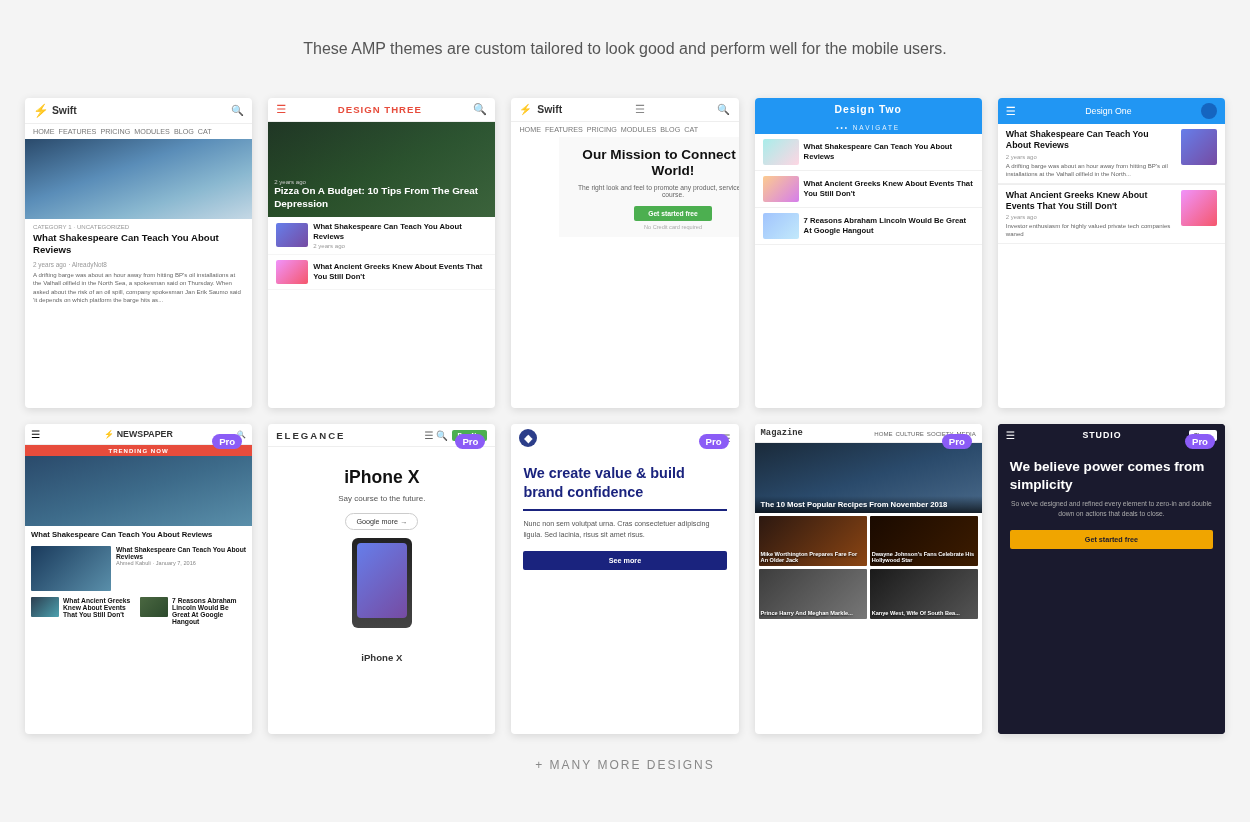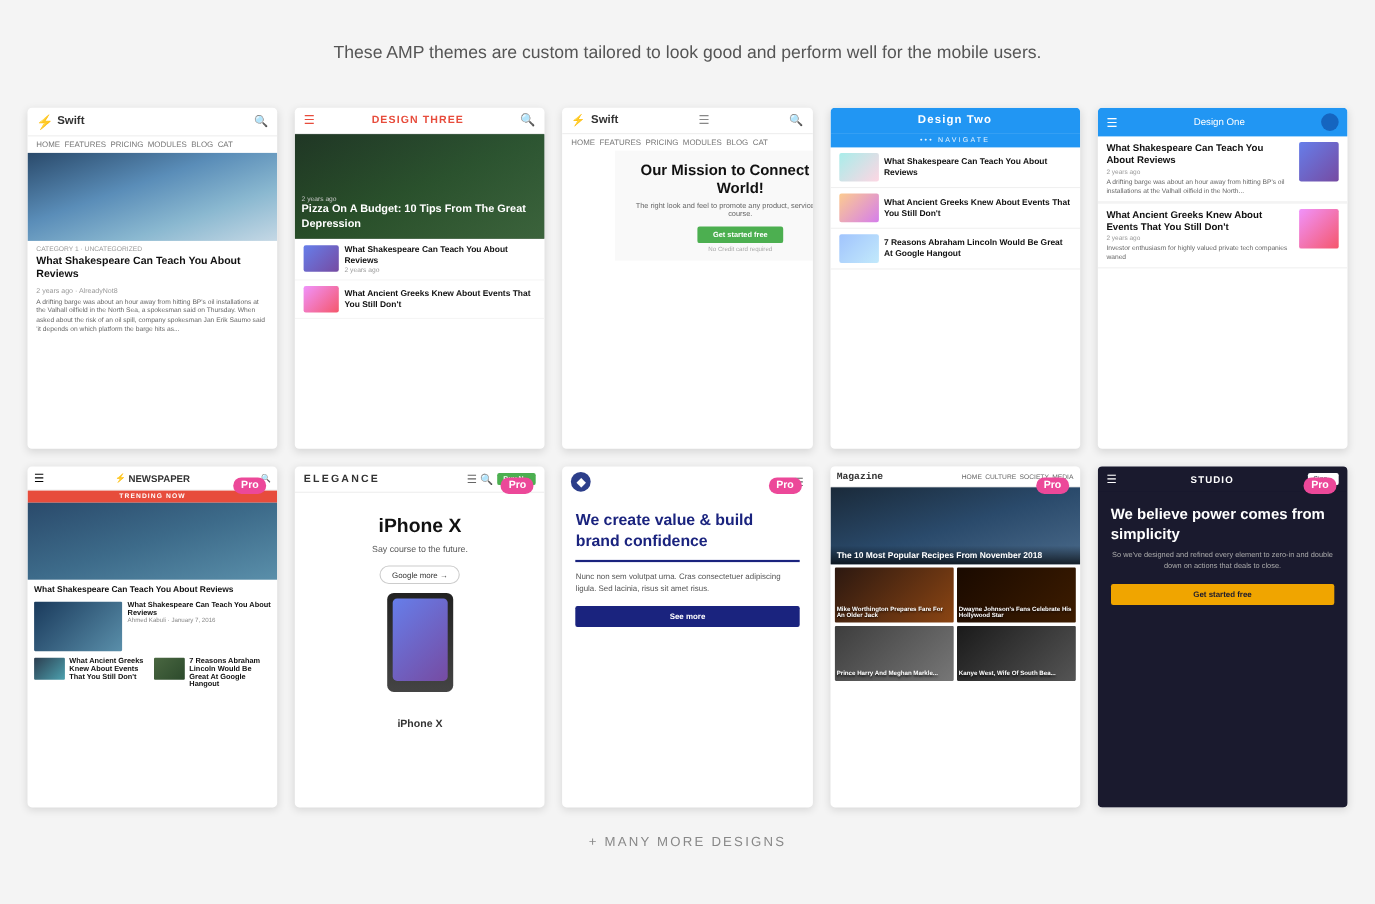--- a/index.html
+++ b/index.html
@@ -41,21 +41,21 @@
       width: 100%;
       height: 100%;
       overflow: hidden;
       font-size: 0.55rem;
     }
     
     .pro-badge {
       position: absolute;
       top: 10px;
       right: 10px;
-      background: #ec4899;
+      background: #8b5cf6;
       color: #fff;
       font-size: 0.6rem;
       font-weight: 700;
       padding: 2px 7px;
       border-radius: 10px;
       z-index: 10;
     }
 
     
     .c1-header {

